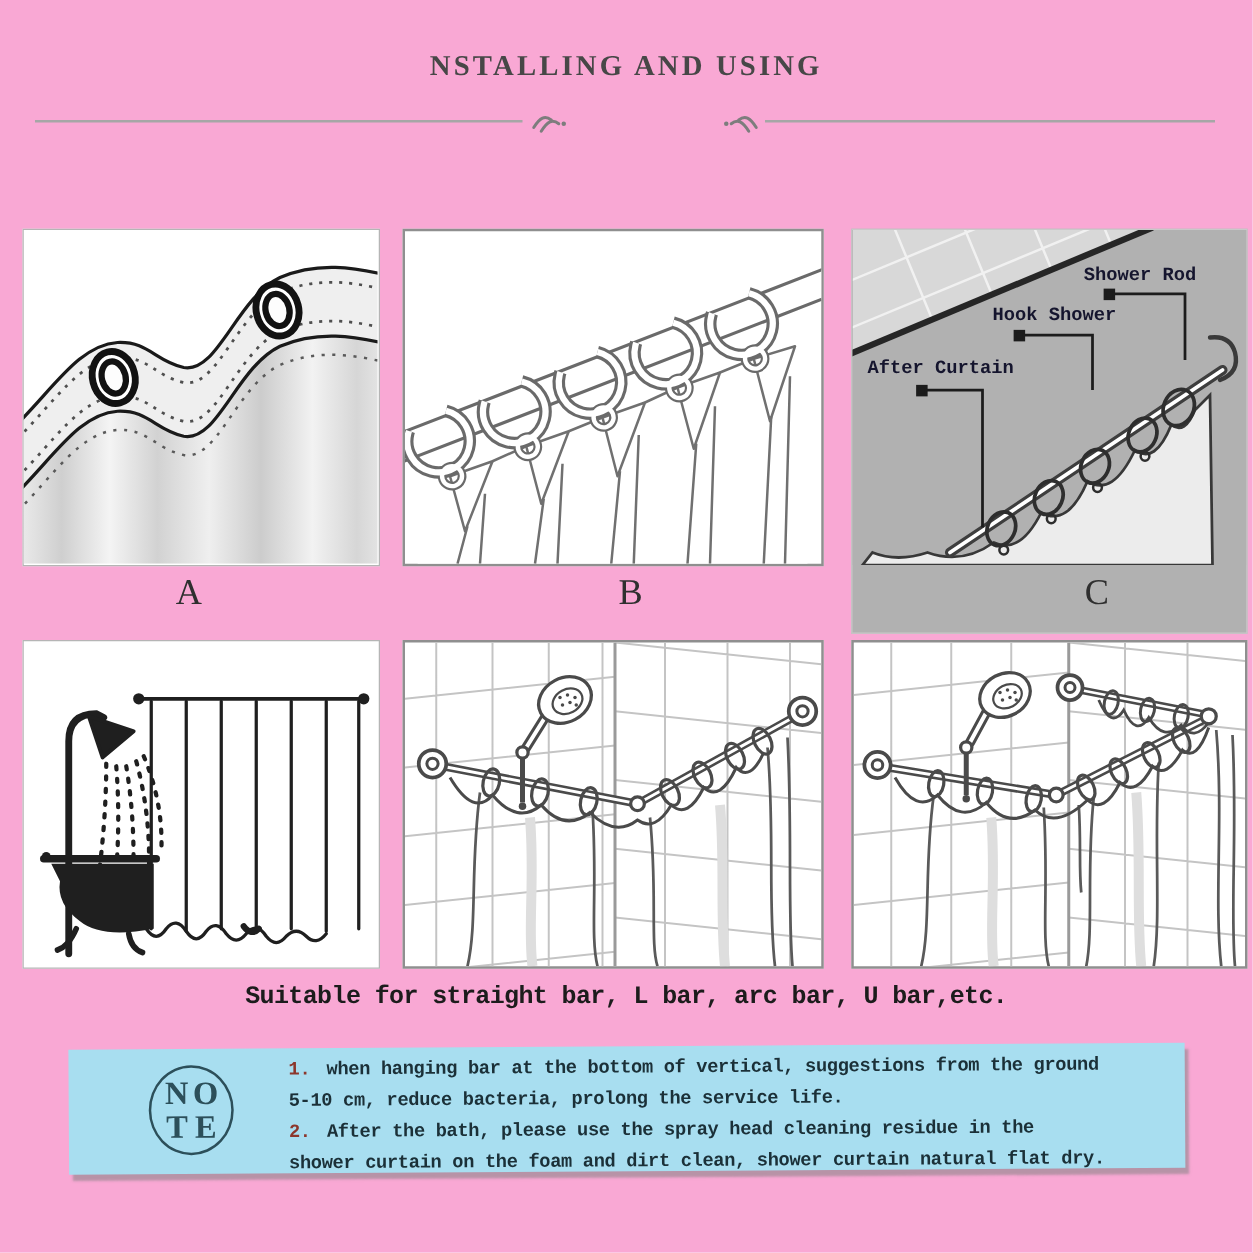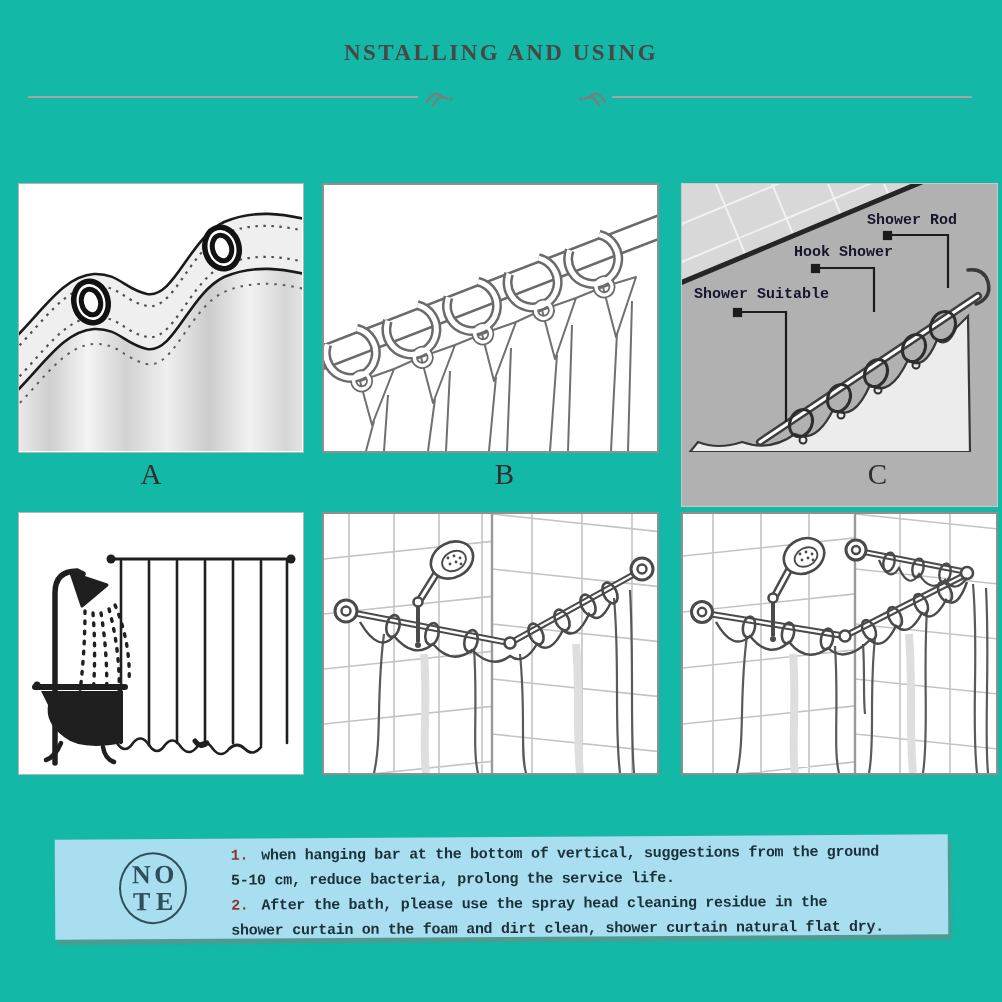--- a/index.html
+++ b/index.html
@@ -1,17 +1,17 @@
 <!DOCTYPE html>
 <html><head>
 <meta charset="utf-8">
 <style>
   * { margin:0; padding:0; box-sizing:border-box; }
   body { background:#fff; font-family:"Liberation Sans", sans-serif; }
-  .page { position:relative; width:1002px; height:1002px; background:#14b8a6; overflow:hidden; }
+  .page { position:relative; width:1002px; height:1002px; background:#f9a8d4; overflow:hidden; }
 
   
   .title { position:absolute; top:40px; left:0; width:100%; text-align:center;
            font-family:"Liberation Serif", serif; font-size:23px; font-weight:600;
            letter-spacing:2.5px; color:#474747; }
   .divider { position:absolute; top:86px; left:0; width:100%; height:22px; }
   .divider .dline { position:absolute; top:10px; height:2px; background:#a6a6a6; }
   .dline.l { left:28px; width:390px; }
   .dline.r { left:612px; width:360px; }
   .orn { position:absolute; top:0; }
@@ -209,21 +209,21 @@
         <rect x="202" y="48" width="7" height="7"></rect>
           <path d="M209 51 H 266 V 104" fill="none"></path>
         <rect x="130" y="81" width="7" height="7"></rect>
           <path d="M137 84 H 192 V 128" fill="none"></path>
         <rect x="52" y="125" width="7" height="7"></rect>
           <path d="M59 128 H 104 V 238" fill="none"></path>
       </g>
     </svg>
     <span class="clabel lbl-rod">Shower Rod</span>
     <span class="clabel lbl-rings">Hook Shower</span>
-    <span class="clabel lbl-curtain">Shower Suitable</span>
+    <span class="clabel lbl-curtain">After Curtain</span>
   </div>
 
   <span class="caption capA">A</span>
   <span class="caption capB">B</span>
   <span class="caption capC">C</span>
 
   <div class="panel pD">
     <svg width="283" height="260" viewBox="0 0 283 260">
       <g stroke="#1f1f1f" fill="none" stroke-linecap="round">
 
@@ -417,20 +417,21 @@
             <circle cx="125" cy="44" r="1.4"></circle>
             <circle cx="130" cy="46" r="1.4"></circle>
         </g>
         <circle cx="90" cy="84" r="4.5" stroke-width="2.6"></circle>
         <path d="M90 89 V 122" stroke-width="4" fill="none"></path>
         <circle cx="90" cy="125" r="3" fill="#4a4a4a" stroke="none"></circle>
       </g>
     </svg>
   </div>
 
+  <div class="suitable">Suitable for straight bar, L bar, arc bar, U bar,etc.</div>
 
   <div class="notebox">
     <div class="stamp">
       <span>N</span>
       <span>O</span>
       <span>T</span>
       <span>E</span>
     </div>
     <div class="notetext">
       <div class="note-line">

